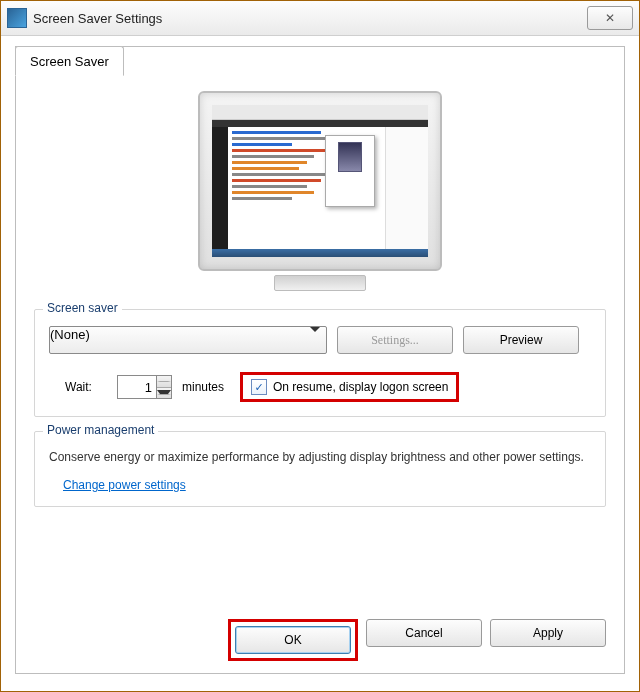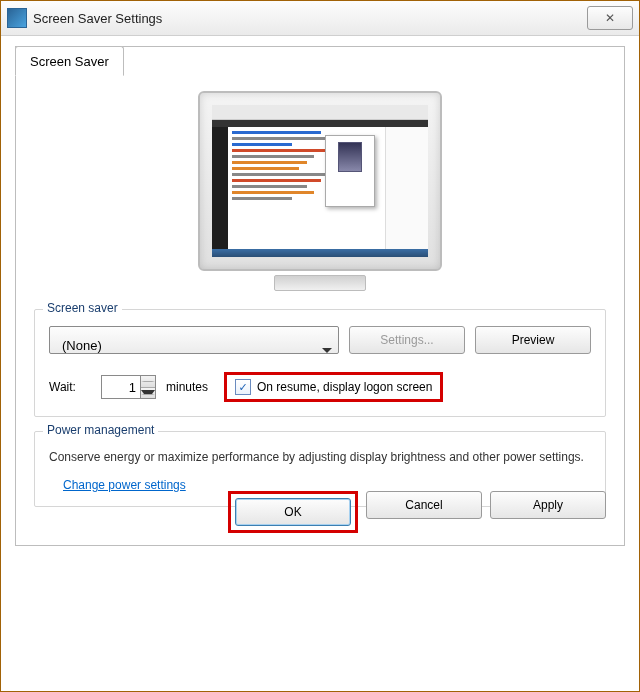--- a/index.html
+++ b/index.html
@@ -52,21 +52,21 @@
     font-size: 12px;
     color: #555;
     font-family: Arial, sans-serif;
   }
   .client {
     padding: 10px 14px 14px 14px;
     box-sizing: border-box;
   }
   .tab-frame {
     border: 1px solid #bdbdbd;
-    height: 500px;
+    height: 628px;
     position: relative;
     box-sizing: border-box;
     background: #fff;
   }
   .tab-label {
     position: absolute;
     top: -1px;
     left: -1px;
     height: 28px;
     padding: 0 14px;
@@ -204,23 +204,23 @@
     align-items: center;
     gap: 10px;
   }
   .dropdown {
     flex: 1;
     max-width: 270px;
     height: 26px;
     border: 1px solid #8a8a8a;
     background: linear-gradient(#fdfdfd,#ececec);
     display: flex;
-    align-items: flex-end;
+    align-items: flex-start;
     justify-content: space-between;
-    padding: 0 6px 0 12px;
+    padding: 0 6px 0 0;
     border-radius: 2px;
     font-size: 13px;
   }
   .dropdown .chev {
     width: 0; height: 0;
     border-left: 5px solid transparent;
     border-right: 5px solid transparent;
     border-top: 5px solid #333;
   }
   .btn {
@@ -230,26 +230,28 @@
     border: 1px solid #9a9a9a;
     background: linear-gradient(#fdfdfd,#e6e6e6);
     border-radius: 3px;
     display: flex;
     align-items: center;
     justify-content: center;
     font-size: 12px;
   }
   .btn.disabled {
     color: #9a9a9a;
+    font-family: Liberation Serif, serif;
   }
   .wait-row {
     margin-top: 18px;
   }
   .wait-label {
     width: 42px;
+    margin-left: 16px;
   }
   .spinner {
     display: flex;
     align-items: stretch;
     height: 24px;
   }
   .spinner input {
     width: 40px;
     text-align: right;
     padding-right: 4px;

